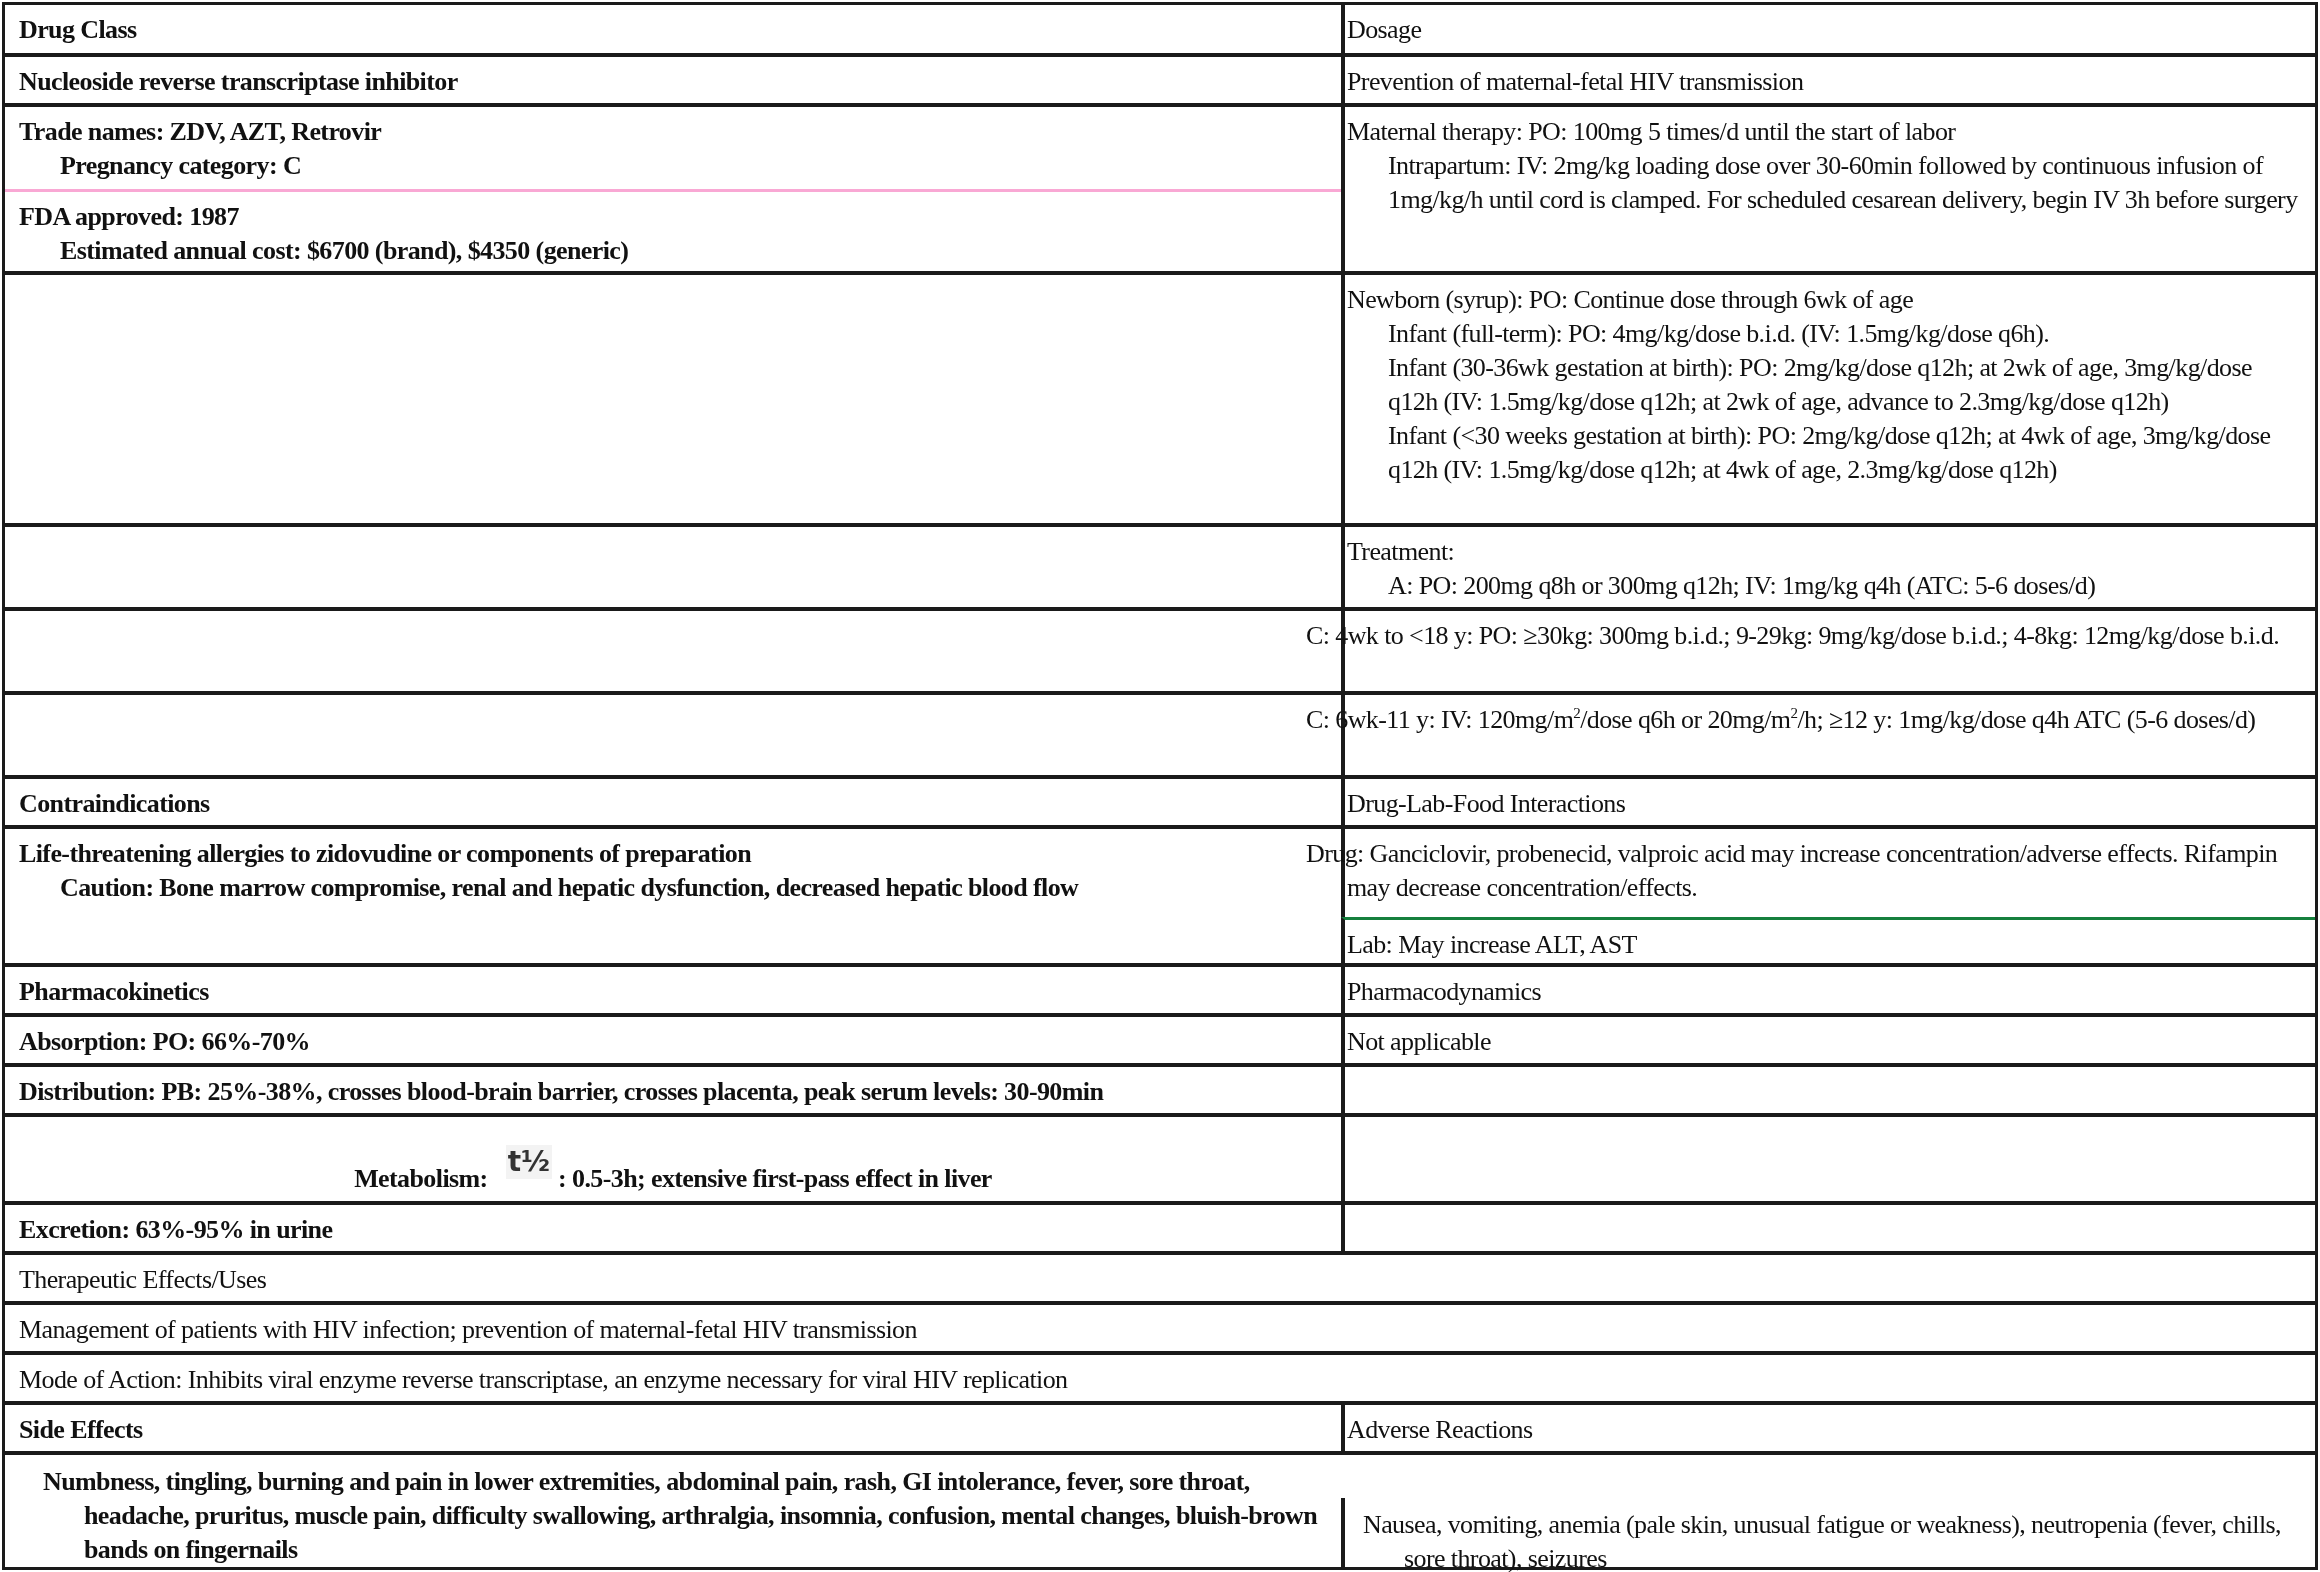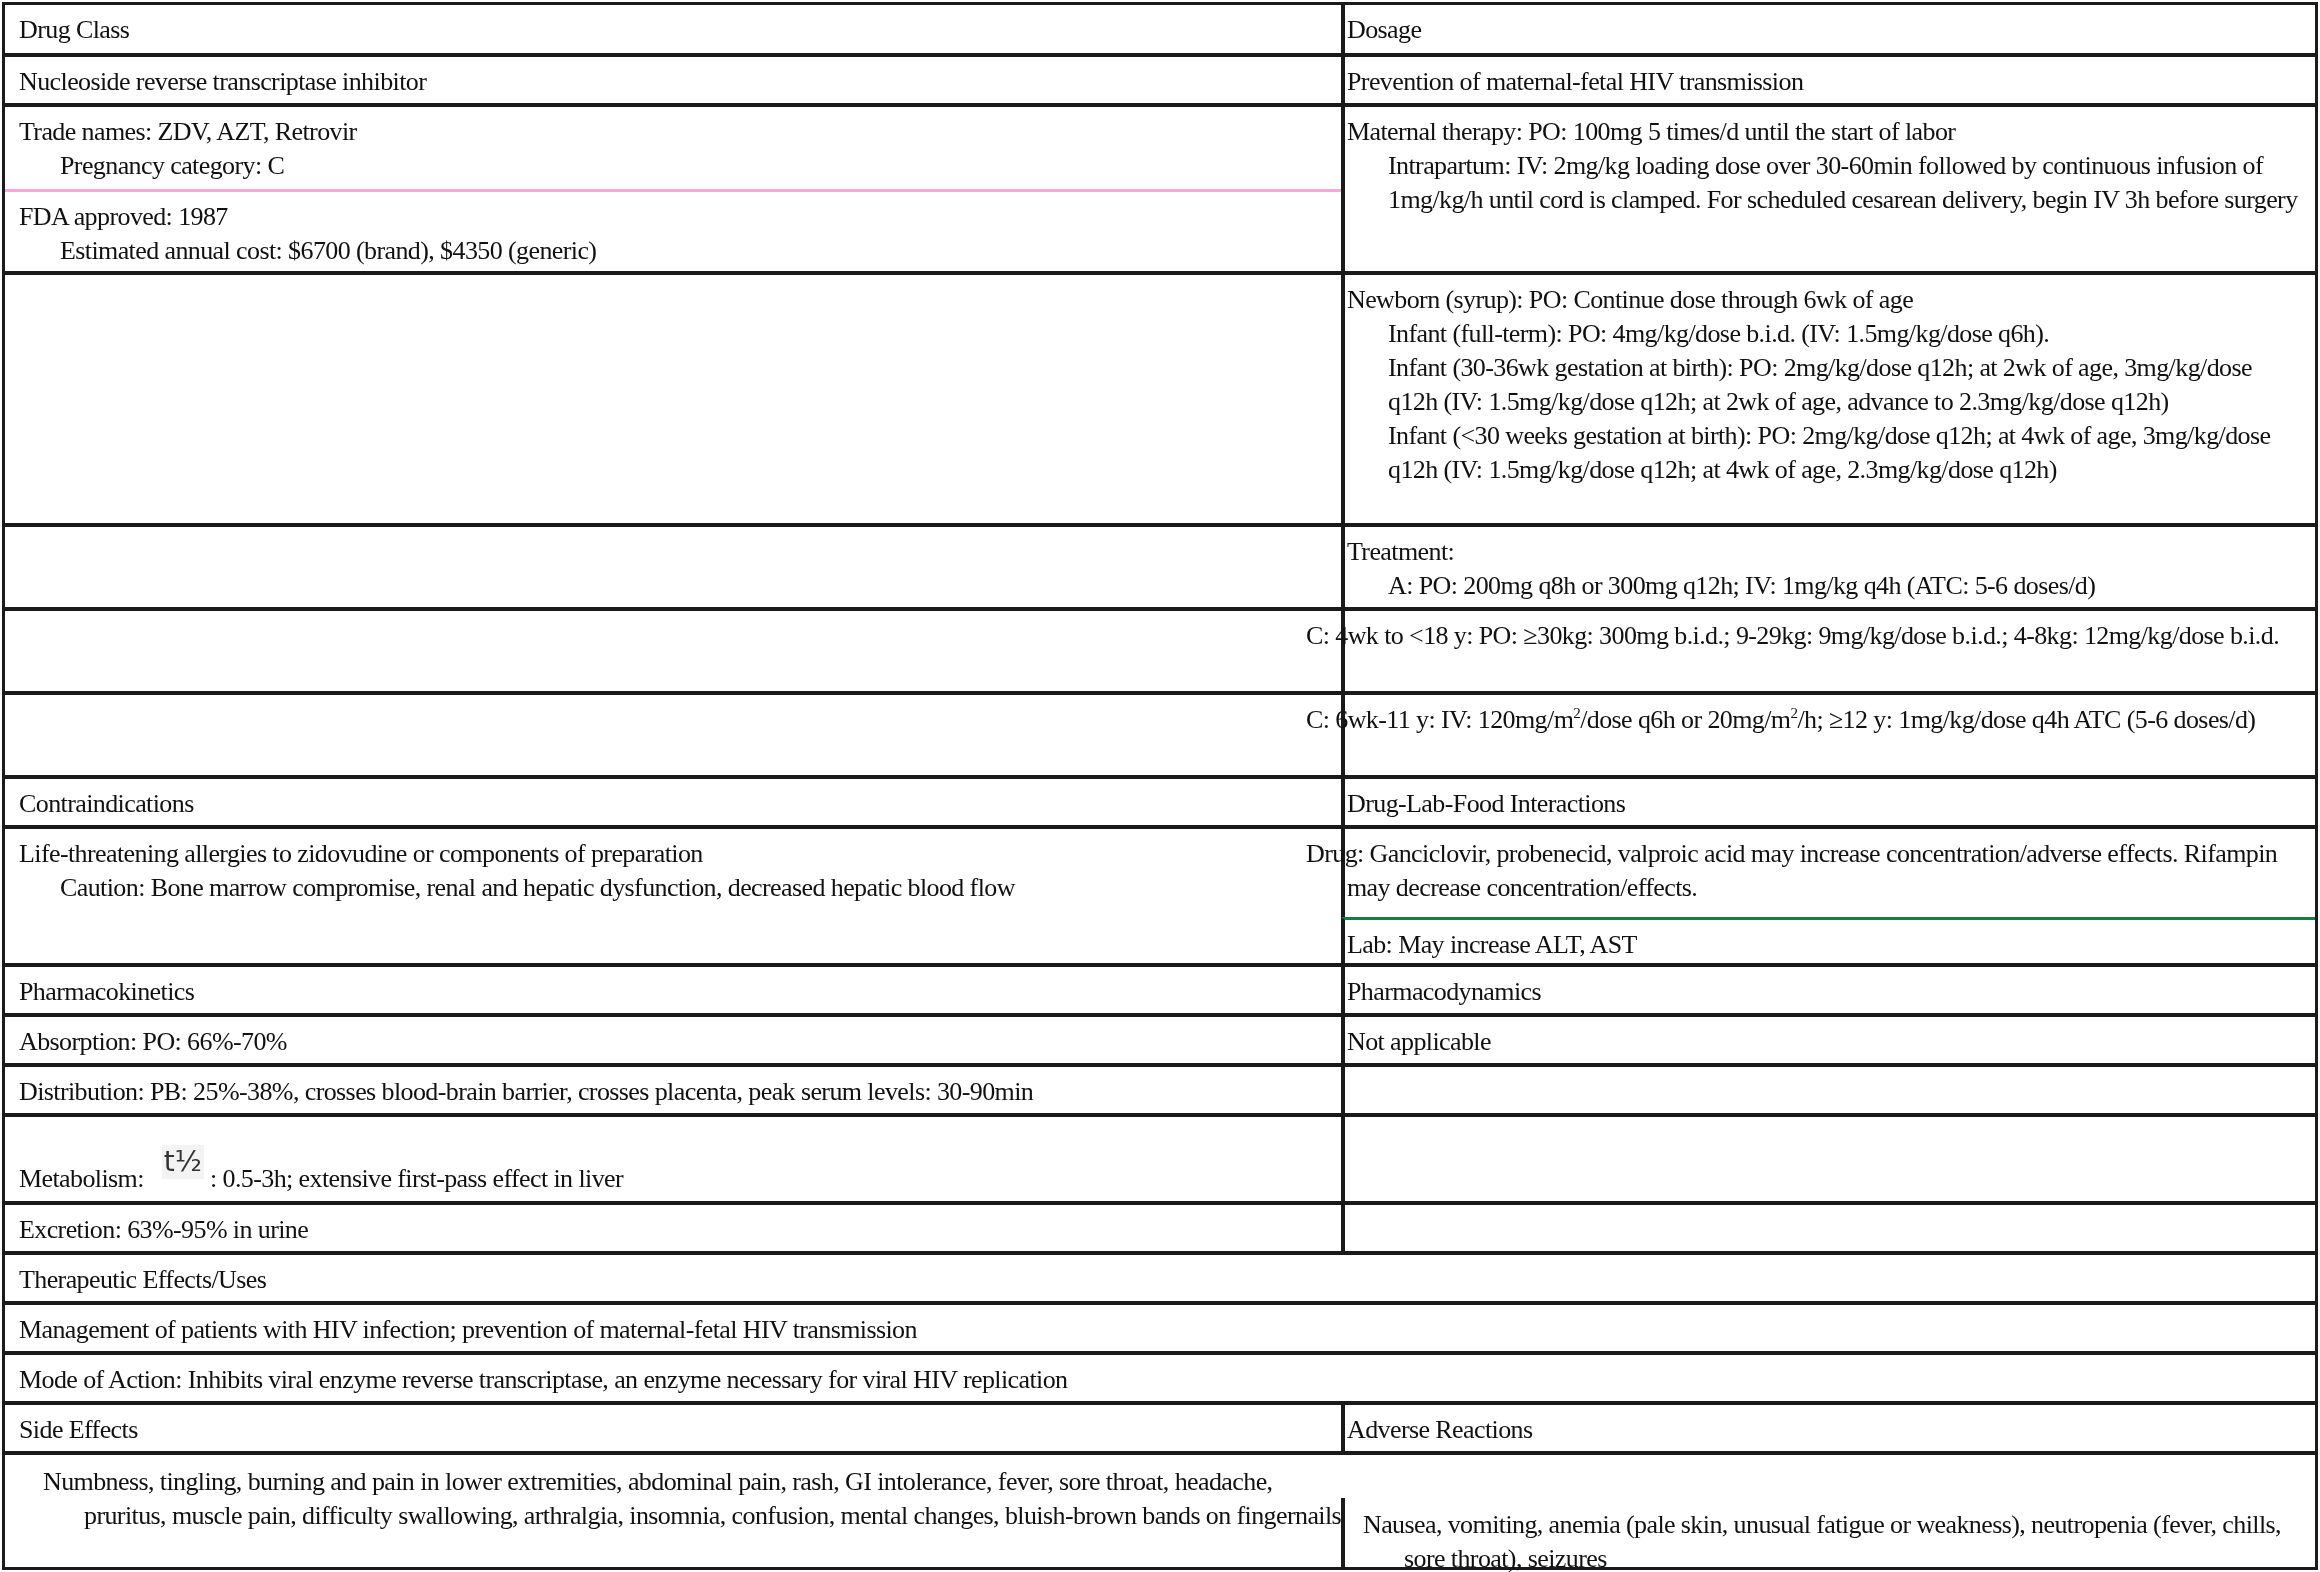--- a/index.html
+++ b/index.html
@@ -14,21 +14,21 @@
       border: 3px solid #1a1a1a; box-sizing: border-box;
     }
     .row { position: absolute; left: 0; right: 0; box-sizing: border-box; border-top: 4px solid #1a1a1a; }
     .row.first { border-top: none; }
     .cell {
       position: absolute; top: 0; bottom: 0; box-sizing: border-box;
       padding: 8px 14px 0 14px;
       font-size: 26px; line-height: 34px;
       letter-spacing: -0.6px;
     }
-    .cell.left { left: 0; width: 1336px; }
+    .cell.left { left: 0; width: 1336px; font-weight: bold; }
     .cell.right { left: 1336px; right: 0; border-left: 4px solid #1a1a1a; padding-left: 2px; }
     .cell.full { left: 0; right: 0; }
     .hang { padding-left: 55px; text-indent: -41px; }
     .line { display: block; }
     .indent { display: block; padding-left: 41px; }
     .thalf {
       display: inline-block; position: relative; top: -16px;
       font-family: "DejaVu Sans", sans-serif; font-size: 28px; color: #333;
       letter-spacing: 0; margin: 0 6px 0 18px;
       background: #f3f3f3; padding: 0 2px;
@@ -116,21 +116,21 @@
     <div class="cell left">Absorption: PO: 66%-70%</div>
     <div class="cell right">Not applicable</div>
   </div>
 
   <div class="row" style="top:1058px;height:52px;">
     <div class="cell left">Distribution: PB: 25%-38%, crosses blood-brain barrier, crosses placenta, peak serum levels: 30-90min</div>
     <div class="cell right"></div>
   </div>
 
   <div class="row" style="top:1108px;height:90px;">
-    <div class="cell left" style="padding-top:44px;">
+    <div class="cell left" style="padding-top:44px;text-align:center;">
       <span>Metabolism:</span><span class="thalf">t½</span><span>: 0.5-3h; extensive first-pass effect in liver</span>
     </div>
     <div class="cell right"></div>
   </div>
 
   <div class="row" style="top:1196px;height:52px;">
     <div class="cell left">Excretion: 63%-95% in urine</div>
     <div class="cell right"></div>
   </div>
 

